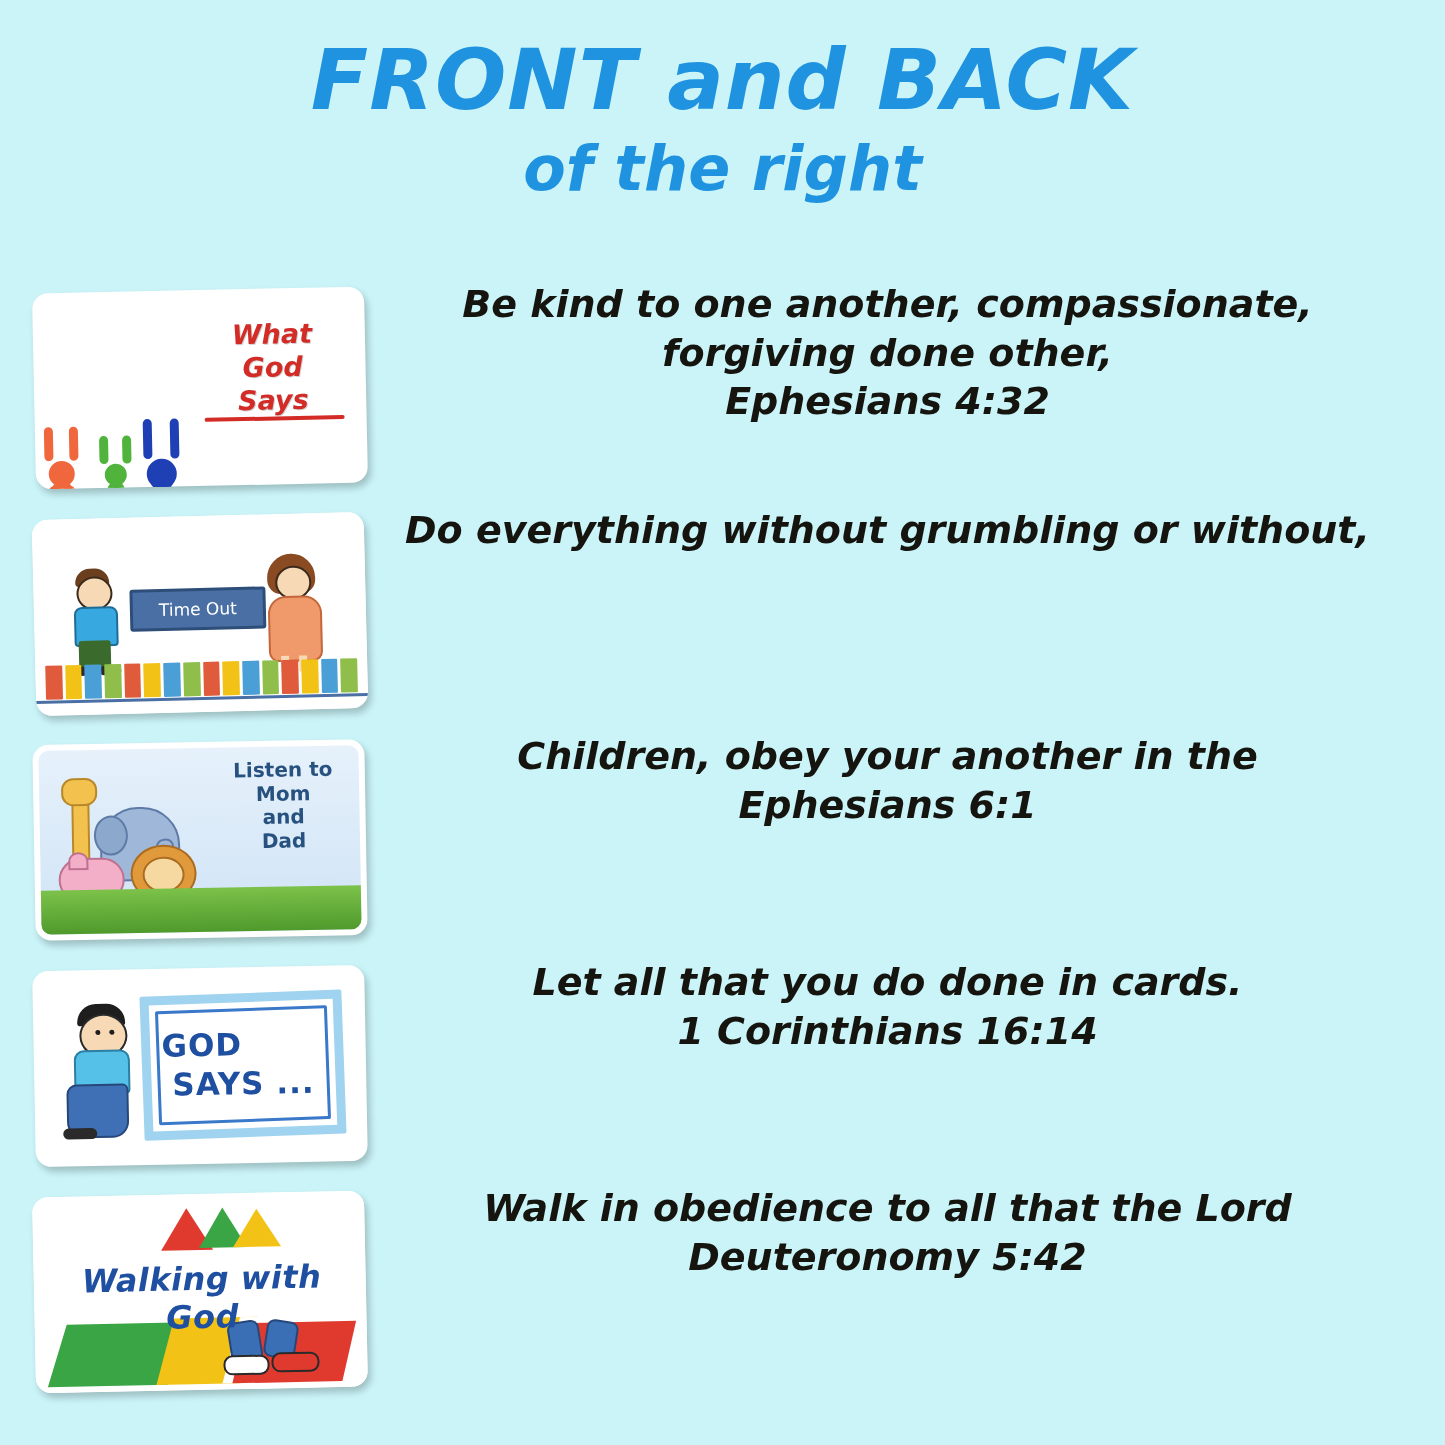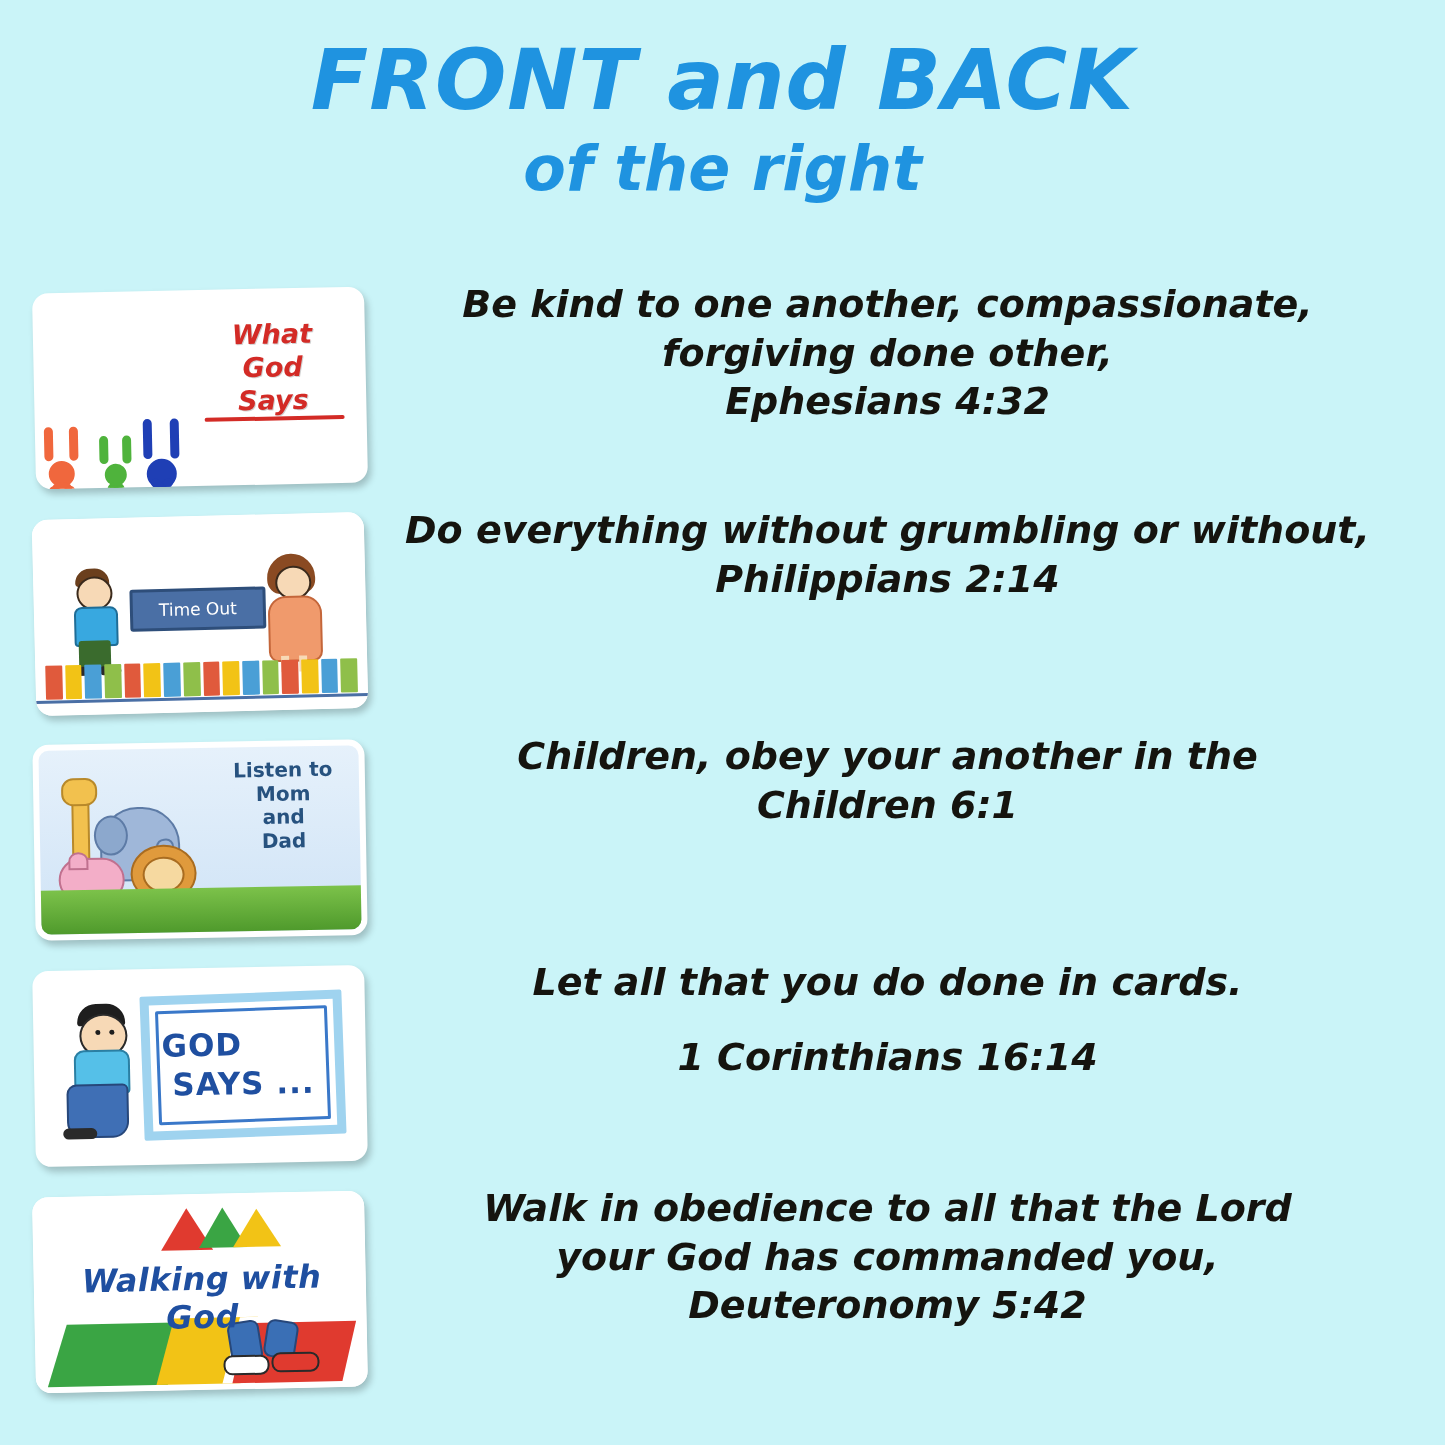--- a/index.html
+++ b/index.html
@@ -349,21 +349,20 @@
               <i style="background:#8fbf4a"></i>
             <i style="background:#e05a3c"></i>
               <i style="background:#f2c316"></i>
             <i style="background:#4a9fd6"></i>
               <i style="background:#8fbf4a"></i>
           </div>
         </div>
       </div>
       <div class="verse">
         <div>Do everything without grumbling or without,</div>
-        <div class="ref">Philippians 2:14</div>
       </div>
     </div>
 
     <div class="row">
       <div class="card-wrap">
         <div class="card c3">
           <div class="bg"></div>
           <div class="giraffe">
             <div class="neck"></div>
               <div class="head"></div>
@@ -385,21 +384,21 @@
           <div class="txt">
             <span>Listen to</span>
             <span>Mom</span>
             <span>and</span>
             <span>Dad</span>
           </div>
         </div>
       </div>
       <div class="verse">
         <div>Children, obey your another in the</div>
-        <div class="ref">Children 6:1</div>
+        <div class="ref">Ephesians 6:1</div>
       </div>
     </div>
 
     <div class="row">
       <div class="card-wrap">
         <div class="card c4">
           <div class="frame">
             <div class="frame-in"></div>
           </div>
           <div class="boy">
@@ -412,21 +411,21 @@
               <div class="shoe"></div>
           </div>
           <div class="gtxt">
             <span>GOD</span>
             <span class="ind">SAYS ...</span>
           </div>
         </div>
       </div>
       <div class="verse">
         <div>Let all that you do done in cards.</div>
-        <div class="ref" style="margin-top:26px">1 Corinthians 16:14</div>
+        <div class="ref" style="">1 Corinthians 16:14</div>
       </div>
     </div>
 
     <div class="row">
       <div class="card-wrap">
         <div class="card c5">
           <div class="white"></div>
           <div class="tri-r"></div>
           <div class="tri-g"></div>
           <div class="tri-y"></div>
@@ -438,19 +437,18 @@
             <div class="l1"></div>
               <div class="l2"></div>
             <div class="s1"></div>
               <div class="s2"></div>
           </div>
           <div class="title">Walking with God</div>
         </div>
       </div>
       <div class="verse">
         <div>Walk in obedience to all that the Lord</div>
-        <div>your God has commanded you,</div>
         <div class="ref">Deuteronomy 5:42</div>
       </div>
     </div>
 
   </div>
 </div>
 
 </body></html>

